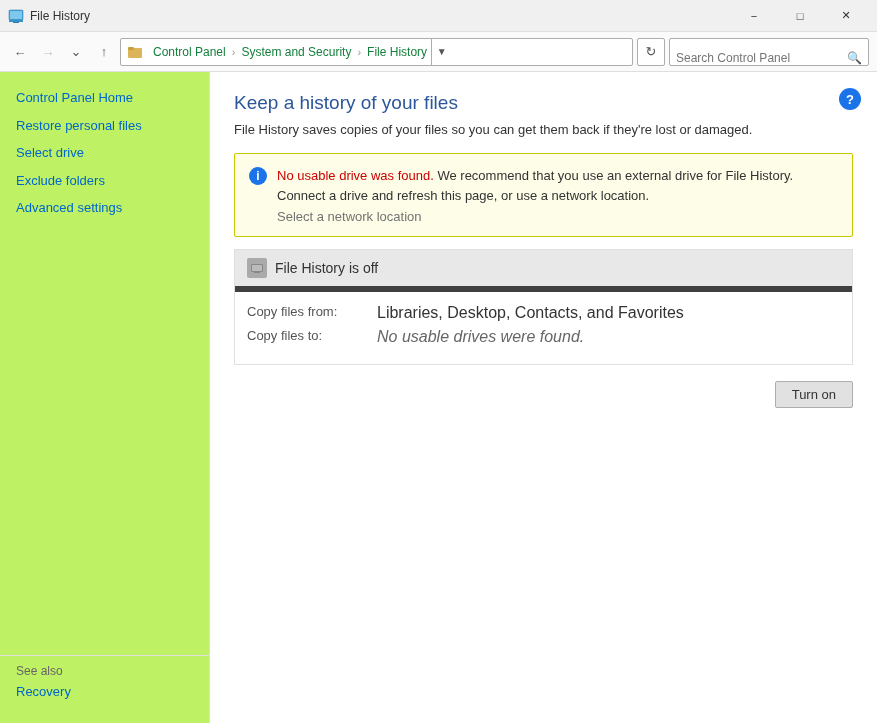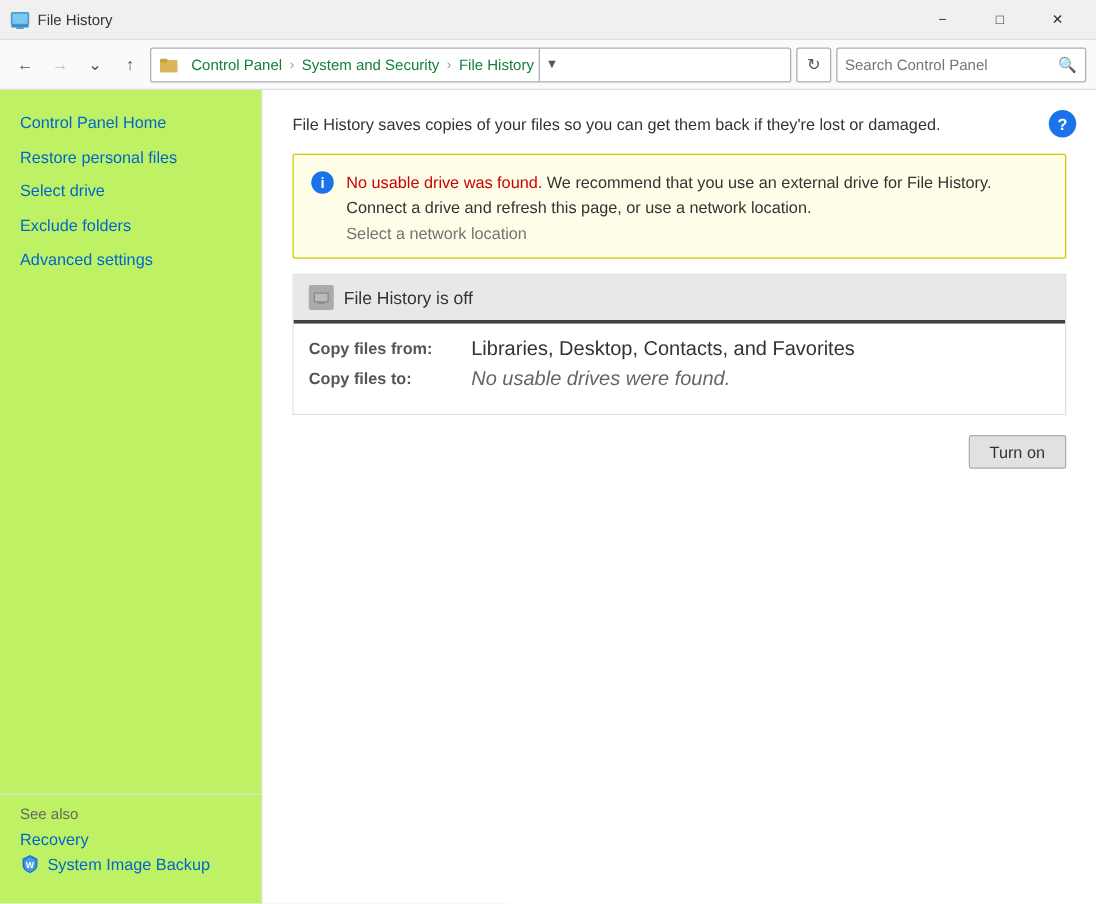--- a/index.html
+++ b/index.html
@@ -134,21 +134,21 @@
       display: flex;
       align-items: center;
       justify-content: center;
     }
     .search-box {
       width: 200px;
       height: 28px;
       border: 1px solid #abadb3;
       background: white;
       display: flex;
-      align-items: center;
+      align-items: flex-end;
       padding: 0 6px;
       border-radius: 2px;
       gap: 16px;
     }
     .search-input {
       border: none;
       outline: none;
       flex: 1;
       font-size: 12px;
       color: #999;
@@ -271,21 +271,21 @@
     .status-panel {
       border: 1px solid #dfdfdf;
       margin-bottom: 16px;
     }
     .status-header {
       background: #e8e8e8;
       padding: 8px 12px;
       display: flex;
       align-items: center;
       gap: 8px;
-      border-bottom: 3px solid #404040;
+      border-bottom: 6px solid #404040;
     }
     .status-icon {
       width: 20px;
       height: 20px;
       background: #aaa;
       border-radius: 2px;
       display: flex;
       align-items: center;
       justify-content: center;
     }
@@ -301,21 +301,20 @@
       display: flex;
       gap: 0;
       margin-bottom: 6px;
       align-items: flex-start;
     }
     .status-label {
       width: 130px;
       color: #555;
       font-size: 13px;
       flex-shrink: 0;
-      font-weight: bold;
     }
     .status-value {
       color: #333;
       font-size: 16px;
     }
     .status-value.muted { color: #666; font-style: italic; }
 
     
     .turn-on-btn {
       float: right;
@@ -410,36 +409,27 @@
     <a class="sidebar-link">Exclude folders</a>
     <a class="sidebar-link">Advanced settings</a>
 
     <div class="sidebar-spacer"></div>
 
     <div class="sidebar-section">
       <div class="sidebar-section-title">See also</div>
       <a class="sidebar-section-link">
         <span>Recovery</span>
       </a>
-      <a class="sidebar-section-link">
-        <span class="shield-icon">
-          <svg width="16" height="16" viewBox="0 0 16 16">
-            <path d="M8 1 L14 4 L14 9 C14 12 11 14.5 8 15.5 C5 14.5 2 12 2 9 L2 4 Z" fill="#1a73e8"></path>
-            <path d="M8 2.5 L12.5 5 L12.5 9 C12.5 11.5 10.5 13.5 8 14.2 C5.5 13.5 3.5 11.5 3.5 9 L3.5 5 Z" fill="#4a9fd4"></path>
-            <text x="8" y="11" text-anchor="middle" fill="white" font-size="7" font-weight="bold">W</text>
-          </svg>
-        </span>
-        <span>System Image Backup</span>
-      </a>
     </div>
   </div>
 
   <div class="content">
     <button class="help-btn">?</button>
 
+    <h1 class="content-title">Keep a history of your files</h1>
     <p class="content-desc">File History saves copies of your files so you can get them back if they're lost or damaged.</p>
 
     <div class="warning-box">
       <div class="info-icon-circle">i</div>
       <div>
         <span class="warning-text">
           <strong>No usable drive was found.</strong>
           <span> We recommend that you use an external drive for File History. Connect a drive and refresh this page, or use a network location.</span>
         </span>
         <a class="warning-link">Select a network location</a>

